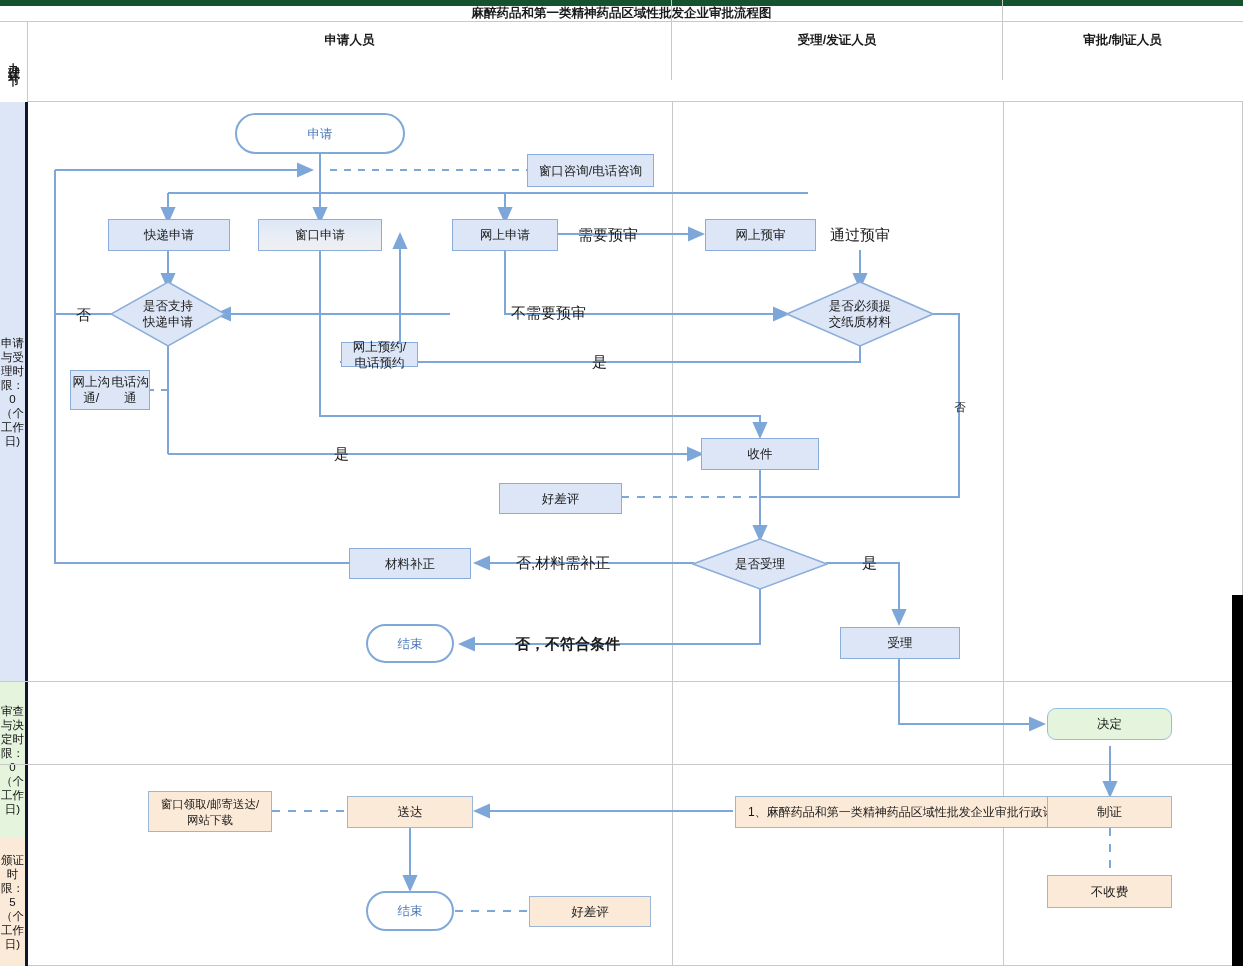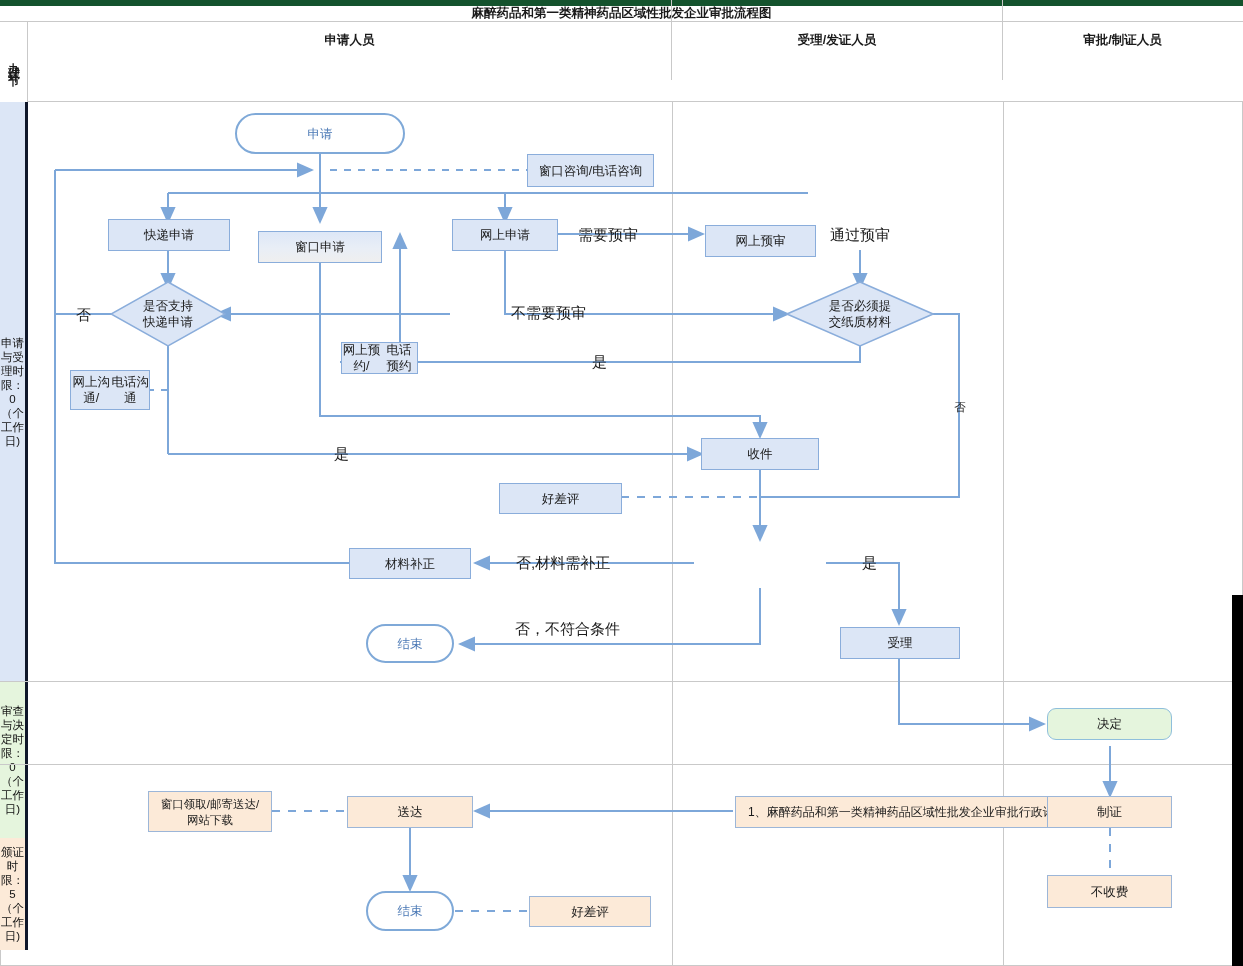--- a/index.html
+++ b/index.html
@@ -141,21 +141,21 @@
   <div class="hdr-cell" style="left:672px; width:331px;">受理/发证人员</div>
   <div class="hdr-cell" style="left:28px;  width:644px;">申请人员</div>
   <div class="hdr-cell" style="left:1003px; width:239px; border-right:none;">审批/制证人员</div>
 
   <div class="vcell" style="top:102px; height:579px; background:#dce6f6;">
     <span>申请与受理时限：0（个工作日)</span>
   </div>
   <div class="vcell" style="top:681px; height:157px; background:#e5f5dd;">
     <span>审查与决定时限：0（个工作日)</span>
   </div>
-  <div class="vcell" style="top:838px; height:112px; background:#fcead8;">
+  <div class="vcell" style="top:838px; height:128px; background:#fcead8;">
     <span>颁证时限：5（个工作日)</span>
   </div>
 
   <div class="lane-sep" style="left:672px;  height:864px;"></div>
   <div class="lane-sep" style="left:1003px; height:864px;"></div>
 
   <div class="row-sep" style="top:681px;"></div>
   <div class="row-sep" style="top:764px;"></div>
 
   <svg class="edge-svg" viewBox="0 0 1243 966">
@@ -230,25 +230,25 @@
       <path d="M455,911 L529,911" stroke-dasharray="8,8"></path>
     </g>
   </svg>
 
   <div class="node n-term" style="left:235px; top:113px; width:170px; height:41px;">申请</div>
 
   <div class="node n-blue" style="left:527px; top:154px; width:127px; height:33px;">窗口咨询/电话咨询</div>
 
   <div class="node n-blue" style="left:108px; top:219px; width:122px; height:32px;">快递申请</div>
 
-  <div class="node n-blue-grad" style="left:258px; top:231px; width:124px; height:32px;">窗口申请</div>
+  <div class="node n-blue-grad" style="left:258px; top:219px; width:124px; height:32px;">窗口申请</div>
 
   <div class="node n-blue" style="left:452px; top:219px; width:106px; height:32px;">网上申请</div>
 
-  <div class="node n-blue" style="left:705px; top:225px; width:111px; height:32px;">网上预审</div>
+  <div class="node n-blue" style="left:705px; top:219px; width:111px; height:32px;">网上预审</div>
 
   <div class="n-diamond-wrap" style="left:110px; top:281px; width:116px; height:66px;">
     <svg class="n-diamond" viewBox="0 0 116 66" preserveAspectRatio="none">
       <polygon points="58,1 115,33 58,65 1,33" fill="#dce6f6" stroke="#8aaddb" stroke-width="1.5"></polygon>
     </svg>
     <div class="n-diamond-lbl">
       <div>
         <div>是否支持</div>
         <div>快递申请</div>
       </div>
@@ -265,29 +265,35 @@
         <div>交纸质材料</div>
       </div>
     </div>
   </div>
 
   <div class="node n-blue" style="left:70px; top:370px; width:80px; height:40px; flex-direction:row;">
     <div>网上沟通/</div>
     <div>电话沟通</div>
   </div>
 
-  <div class="node n-blue" style="left:341px; top:342px; width:77px; height:32px; flex-direction:row;">
+  <div class="node n-blue" style="left:341px; top:342px; width:77px; height:25px; flex-direction:column;">
     <div>网上预约/</div>
     <div>电话预约</div>
   </div>
 
   <div class="node n-blue" style="left:701px; top:438px; width:118px; height:32px;">收件</div>
 
   <div class="node n-blue" style="left:499px; top:483px; width:123px; height:31px;">好差评</div>
 
+  <div class="n-diamond-wrap" style="left:692px; top:538px; width:136px; height:52px;">
+    <svg class="n-diamond" viewBox="0 0 136 52" preserveAspectRatio="none">
+      <polygon points="68,1 135,26 68,51 1,26" fill="#dce6f6" stroke="#8aaddb" stroke-width="1.5"></polygon>
+    </svg>
+    <div class="n-diamond-lbl">是否受理</div>
+  </div>
 
   <div class="node n-blue" style="left:349px; top:548px; width:122px; height:31px;">材料补正</div>
 
   <div class="node n-term" style="left:366px; top:624px; width:88px; height:39px;">结束</div>
 
   <div class="node n-blue" style="left:840px; top:627px; width:120px; height:32px;">受理</div>
 
   <div class="node n-green" style="left:1047px; top:708px; width:125px; height:32px;border-radius:9px;">决定</div>
 
   <div class="node n-orange" style="left:735px; top:796px; width:381px; height:32px; justify-content:flex-start; padding-left:12px; font-size:12px;">1、麻醉药品和第一类精神药品区域性批发企业审批行政许可决定书</div>
@@ -309,17 +315,17 @@
 
   <div class="elbl" style="left:578px; top:226px;">需要预审</div>
   <div class="elbl" style="left:511px; top:304px;">不需要预审</div>
   <div class="elbl" style="left:830px; top:226px;">通过预审</div>
   <div class="elbl" style="left:592px; top:353px;">是</div>
   <div class="elbl-v" style="left:952px; top:393px;">否</div>
   <div class="elbl" style="left:76px; top:306px;">否</div>
   <div class="elbl" style="left:334px; top:445px;">是</div>
   <div class="elbl" style="left:862px; top:554px;">是</div>
   <div class="elbl" style="left:516px; top:554px;">否,材料需补正</div>
-  <div class="elbl" style="left:515px; top:620px;">否，不符合条件</div>
+  <div class="elbl" style="left:515px; top:635px;font-weight:bold;">否，不符合条件</div>
 
   <div class="gutter" style="top:595px; width:11px; height:371px;"></div>
 
 </div>
 
 </body></html>

